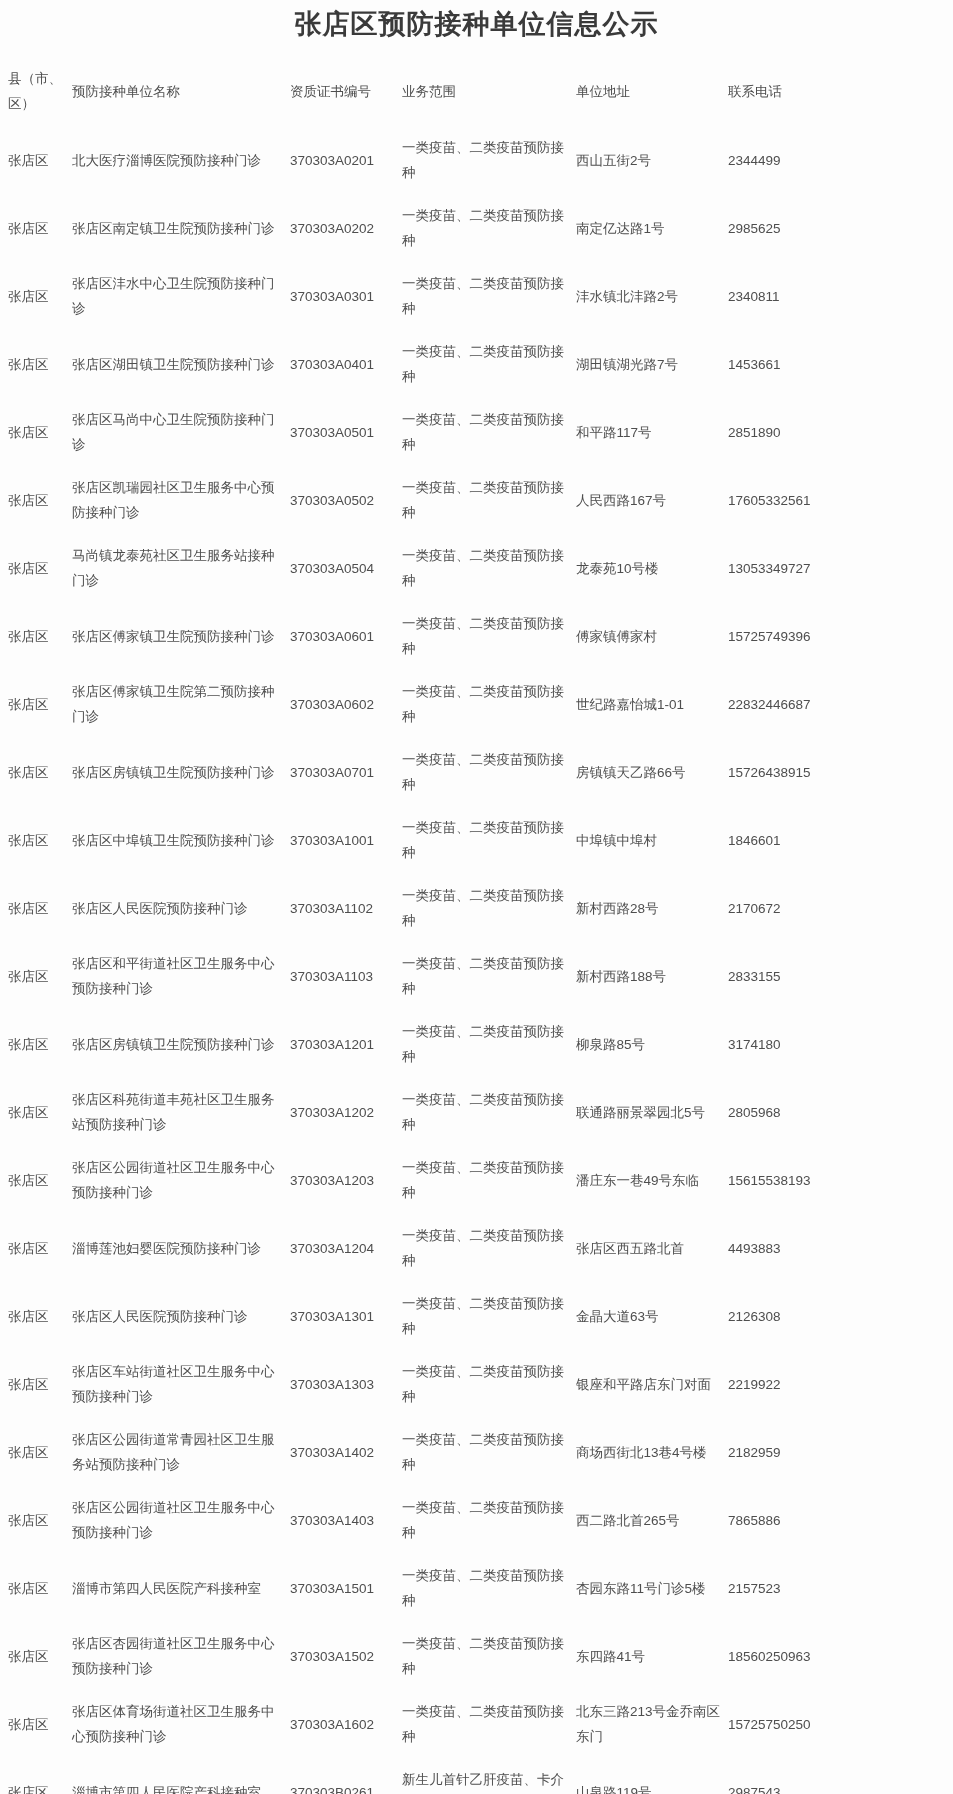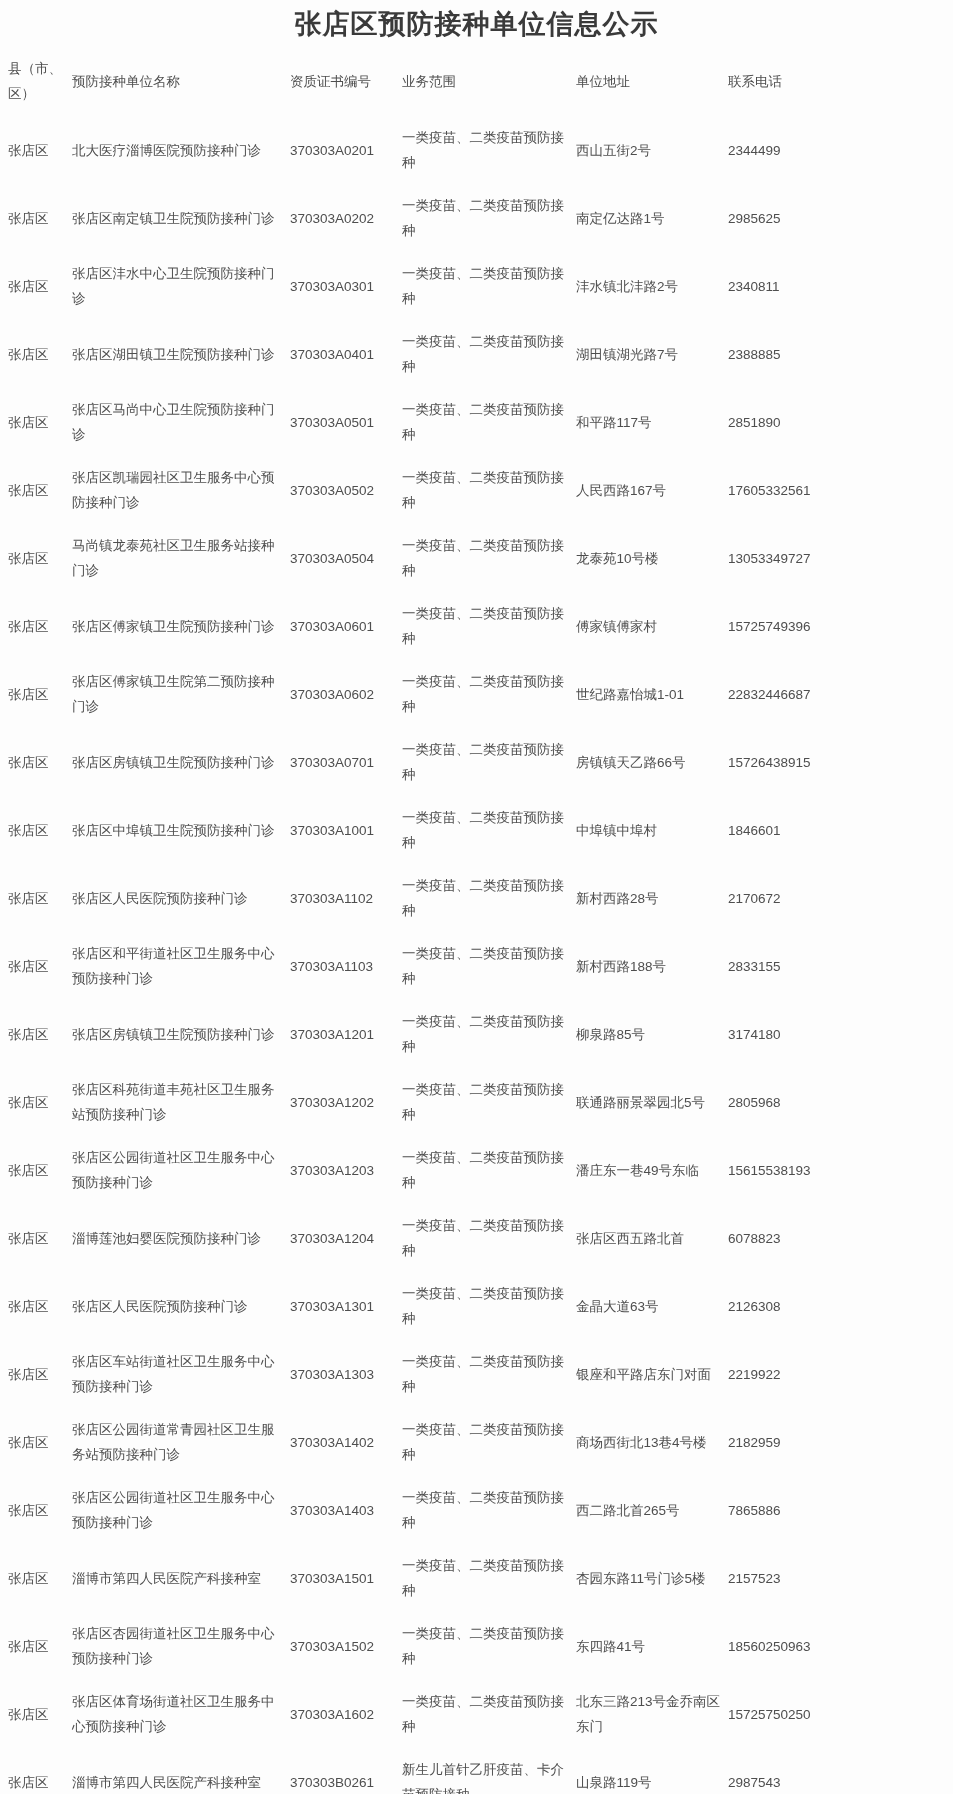--- a/index.html
+++ b/index.html
@@ -9,21 +9,21 @@
     color: #4e4e4e;
     width: 953px;
   }
   .page { width: 953px; padding-top: 6px; }
   .page-title {
     text-align: center;
     font-size: 27px;
     font-weight: 700;
     color: #3a3a3a;
     letter-spacing: 1px;
-    margin-bottom: 4px;
+    margin-bottom: 14px;
   }
   table.units {
     border-collapse: collapse;
     table-layout: fixed;
     width: 838px;
     margin-left: 8px;
   }
   col.c-county  { width: 64px; }
   col.c-name    { width: 218px; }
   col.c-cert    { width: 112px; }
@@ -95,21 +95,21 @@
     <td>沣水镇北沣路2号</td>
     <td>2340811</td>
   </tr>
 
   <tr>
     <td>张店区</td>
     <td>张店区湖田镇卫生院预防接种门诊</td>
     <td>370303A0401</td>
     <td>一类疫苗、二类疫苗预防接种</td>
     <td>湖田镇湖光路7号</td>
-    <td>2388885</td>
+    <td>1453661</td>
   </tr>
 
   <tr>
     <td>张店区</td>
     <td>张店区马尚中心卫生院预防接种门诊</td>
     <td>370303A0501</td>
     <td>一类疫苗、二类疫苗预防接种</td>
     <td>和平路117号</td>
     <td>2851890</td>
   </tr>
@@ -212,21 +212,21 @@
     <td>潘庄东一巷49号东临</td>
     <td>15615538193</td>
   </tr>
 
   <tr>
     <td>张店区</td>
     <td>淄博莲池妇婴医院预防接种门诊</td>
     <td>370303A1204</td>
     <td>一类疫苗、二类疫苗预防接种</td>
     <td>张店区西五路北首</td>
-    <td>6078823</td>
+    <td>4493883</td>
   </tr>
 
   <tr>
     <td>张店区</td>
     <td>张店区人民医院预防接种门诊</td>
     <td>370303A1301</td>
     <td>一类疫苗、二类疫苗预防接种</td>
     <td>金晶大道63号</td>
     <td>2126308</td>
   </tr>

